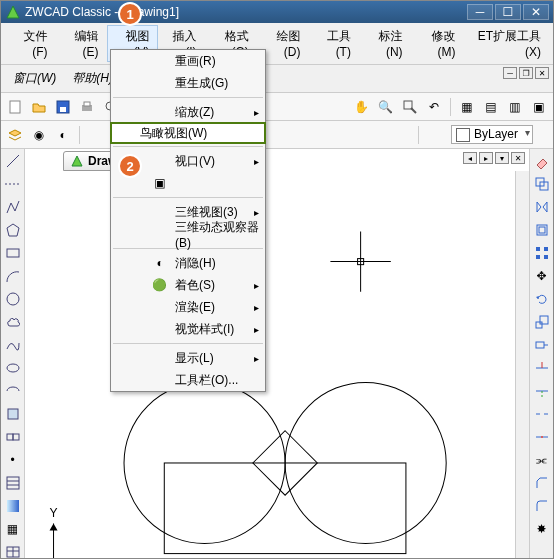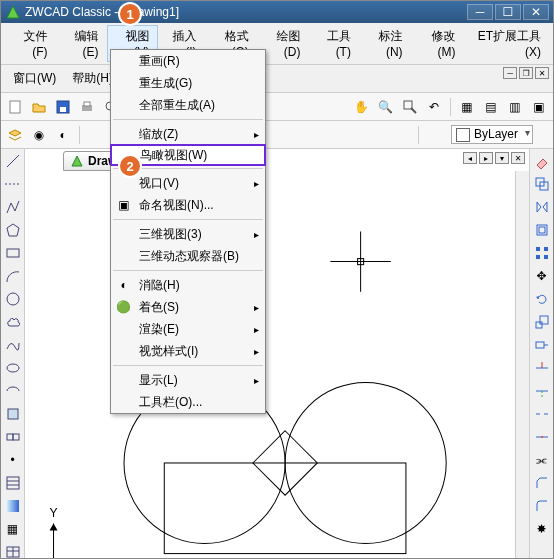--- a/index.html
+++ b/index.html
@@ -6,44 +6,44 @@
 body{width:554px;height:559px;background:#f0f0f0;overflow:hidden;border:1px solid #888;}
 .titlebar{background:linear-gradient(#3a6ea5,#2b5580);color:#fff;height:22px;display:flex;align-items:center;padding:0 4px;}
 .titlebar .icon{width:16px;height:16px;margin-right:4px;}
 .titlebar .title{flex:1;font-size:12px;}
 .titlebar .winbtns{display:flex;gap:2px;}
 .titlebar .winbtn{width:26px;height:16px;background:rgba(255,255,255,.1);border:1px solid rgba(255,255,255,.3);display:flex;align-items:center;justify-content:center;color:#fff;}
 .menubar{background:#f0f0f0;display:flex;padding:2px 4px;border-bottom:1px solid #ccc;text-align:right;}
 .menubar .mitem{padding:3px 8px;cursor:default;}
 .menubar .mitem.active{background:#e3f0ff;border:1px solid #a8c8e8;padding:2px 7px;}
 .submenubar{background:#f0f0f0;display:flex;padding:2px 4px;border-bottom:1px solid #ccc;}
-.submenubar .mitem{padding:3px 8px;}
+.submenubar .mitem{padding:3px 8px;font-style:italic;}
 .toolbar{background:#f7f7f7;display:flex;align-items:center;padding:2px 4px;border-bottom:1px solid #ccc;gap:4px;height:28px;}
 .tbtn{width:20px;height:20px;display:flex;align-items:center;justify-content:center;border:1px solid transparent;}
 .sep{width:1px;height:18px;background:#ccc;margin:0 2px;}
 .dropdown-field{border:1px solid #aaa;background:#fff;padding:1px 14px 1px 4px;min-width:80px;font-size:11px;position:relative;margin-left:26px;}
 .dropdown-field:after{content:"▾";position:absolute;right:2px;top:1px;font-size:10px;color:#555;}
 .color-swatch{width:14px;height:14px;border:1px solid #666;background:#fff;display:inline-block;vertical-align:middle;margin-right:4px;}
 .workspace{position:relative;height:481px;display:flex;}
 .ltoolbar,.rtoolbar{width:24px;background:#f0f0f0;border-right:1px solid #ccc;display:flex;flex-direction:column;align-items:center;padding:2px 0;gap:3px;}
 .rtoolbar{border-right:none;border-left:1px solid #ccc;}
 .vtbtn{width:20px;height:20px;display:flex;align-items:center;justify-content:center;}
 .canvas-area{flex:1;background:#fff;position:relative;overflow:hidden;}
 .doctab{position:absolute;top:2px;left:6px;background:linear-gradient(#fff,#e8e8e8);border:1px solid #999;border-radius:3px 3px 0 0;padding:2px 18px 2px 6px;display:flex;align-items:center;margin-left:32px;}
 .doctab .x{position:absolute;right:4px;top:3px;font-size:10px;color:#a33;}
 .canvas{position:absolute;top:22px;left:0;right:14px;bottom:16px;background:#fff;}
 .scroll-v{position:absolute;top:22px;right:0;width:14px;bottom:16px;background:#f0f0f0;border-left:1px solid #ccc;}
 .doc-ctrl{position:absolute;top:3px;right:4px;display:flex;gap:2px;}
 .doc-ctrl .b{width:14px;height:12px;border:1px solid #888;background:#eee;display:flex;align-items:center;justify-content:center;font-size:8px;}
 .menu-popup{position:absolute;top:49px;left:110px;width:156px;background:#f6f6f6;border:1px solid #888;box-shadow:2px 2px 4px rgba(0,0,0,.3);z-index:100;}
-.menu-popup .row{display:flex;align-items:center;height:22px;padding:0 6px 0 28px;position:relative;}
+.menu-popup .row{display:flex;align-items:center;height:22px;padding:0 6px 0 28px;position:relative;margin-left:36px;}
 .menu-popup .row .ricon{position:absolute;left:4px;width:18px;text-align:center;}
 .menu-popup .row .arrow{position:absolute;right:6px;font-size:10px;}
 .menu-popup .sep{height:1px;background:#ccc;margin:3px 2px;width:auto;}
-.menu-popup .row.hl{border:2px solid #6d28d9;margin:-1px;background:#fff;}
+.menu-popup .row.hl{border:2px solid #4d7c0f;margin:-1px;background:#fff;}
 .badge{position:absolute;width:24px;height:24px;border-radius:50%;background:#e46a2c;border:2px solid #fff;color:#fff;display:flex;align-items:center;justify-content:center;font-weight:bold;font-size:13px;z-index:200;}
 svg{overflow:visible;}
 </style>
 </head>
 <body>
 
 <div class="titlebar">
   <span class="icon">
     <svg width="16" height="16">
         <path d="M2 14 L8 2 L14 14 Z" fill="#6c4" stroke="#283"></path>
@@ -146,39 +146,35 @@
 
 <div class="badge" style="top:2px;left:118px;">1</div>
 
 <div class="menu-popup">
   <div class="row">
       <span>重画(R)</span>
     </div>
   <div class="row">
       <span>重生成(G)</span>
     </div>
-  <div class="row">
-      <span>全部重生成(A)</span>
-    </div>
   <div class="sep"></div>
   <div class="row">
       <span>缩放(Z)</span>
       <span class="arrow">▸</span>
     </div>
   <div class="row hl">
       <span>鸟瞰视图(W)</span>
     </div>
   <div class="sep"></div>
   <div class="row">
       <span>视口(V)</span>
       <span class="arrow">▸</span>
     </div>
   <div class="row">
       <span class="ricon">▣</span>
-      <span>命名视图(N)...</span>
     </div>
   <div class="sep"></div>
   <div class="row">
       <span>三维视图(3)</span>
       <span class="arrow">▸</span>
     </div>
   <div class="row">
       <span>三维动态观察器(B)</span>
     </div>
   <div class="sep"></div>

